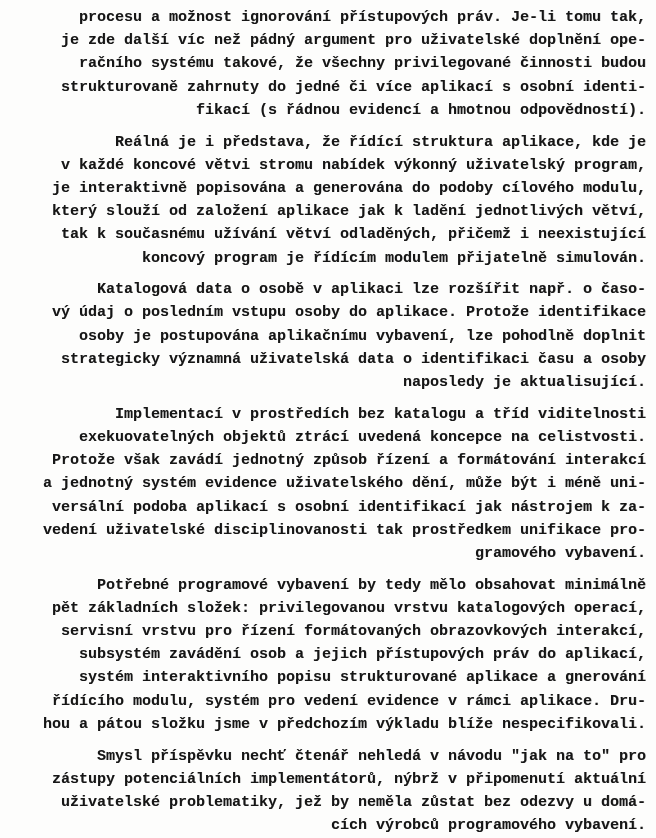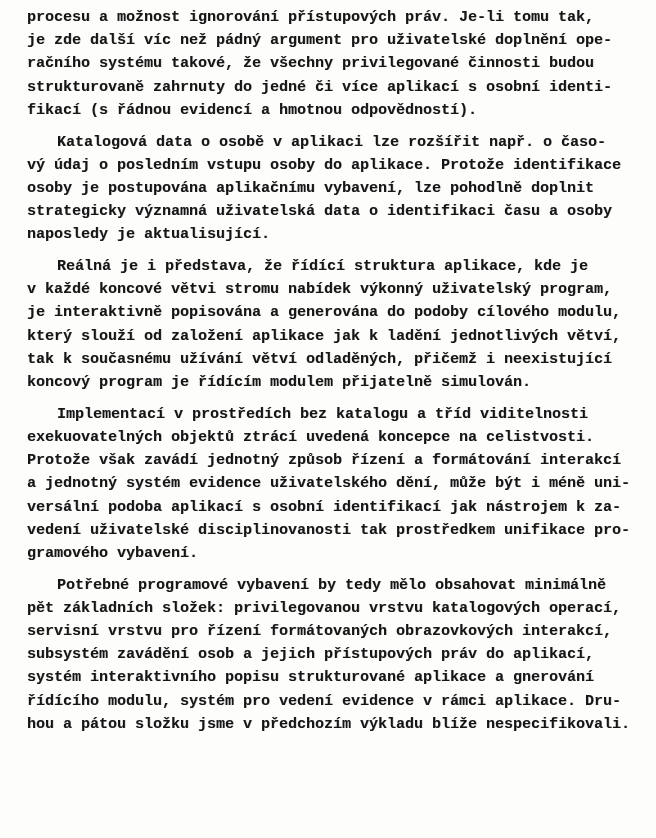--- a/index.html
+++ b/index.html
@@ -17,57 +17,62 @@
     width: 656px;
     height: 838px;
     padding: 6px 10px 6px 27px;
     font-family: "Liberation Mono", "DejaVu Sans Mono", monospace;
     font-size: 15px;
     font-weight: bold;
     line-height: 23.2px;
     color: #161616;
     text-shadow: 0.4px 0.4px 0 rgba(20,20,20,0.35);
     letter-spacing: 0px;
+    text-align: right;
   }
   .para {
     margin: 0 0 8.5px 0;
     white-space: pre-line;   
     text-indent: 30px;       
   }
   .para.no-indent {
     text-indent: 0;
   }
 </style>
 </head>
 <body>
 
 <div class="page">
   <p class="para no-indent">procesu a možnost ignorování přístupových práv. Je-li tomu tak,
 je zde další víc než pádný argument pro uživatelské doplnění ope-
 račního systému takové, že všechny privilegované činnosti budou
 strukturovaně zahrnuty do jedné či více aplikací s osobní identi-
 fikací (s řádnou evidencí a hmotnou odpovědností).</p>
-  <p class="para">Katalogová data o osobě v aplikaci lze rozšířit např. o časo-
-vý údaj o posledním vstupu osoby do aplikace. Protože identifikace
-osoby je postupována aplikačnímu vybavení, lze pohodlně doplnit
-strategicky významná uživatelská data o identifikaci času a osoby
-naposledy je aktualisující.</p>
   <p class="para">Reálná je i představa, že řídící struktura aplikace, kde je
 v každé koncové větvi stromu nabídek výkonný uživatelský program,
 je interaktivně popisována a generována do podoby cílového modulu,
 který slouží od založení aplikace jak k ladění jednotlivých větví,
 tak k současnému užívání větví odladěných, přičemž i neexistující
 koncový program je řídícím modulem přijatelně simulován.</p>
+  <p class="para">Katalogová data o osobě v aplikaci lze rozšířit např. o časo-
+vý údaj o posledním vstupu osoby do aplikace. Protože identifikace
+osoby je postupována aplikačnímu vybavení, lze pohodlně doplnit
+strategicky významná uživatelská data o identifikaci času a osoby
+naposledy je aktualisující.</p>
   <p class="para">Implementací v prostředích bez katalogu a tříd viditelnosti
 exekuovatelných objektů ztrácí uvedená koncepce na celistvosti.
 Protože však zavádí jednotný způsob řízení a formátování interakcí
 a jednotný systém evidence uživatelského dění, může být i méně uni-
 versální podoba aplikací s osobní identifikací jak nástrojem k za-
 vedení uživatelské disciplinovanosti tak prostředkem unifikace pro-
 gramového vybavení.</p>
   <p class="para">Potřebné programové vybavení by tedy mělo obsahovat minimálně
 pět základních složek: privilegovanou vrstvu katalogových operací,
 servisní vrstvu pro řízení formátovaných obrazovkových interakcí,
 subsystém zavádění osob a jejich přístupových práv do aplikací,
 systém interaktivního popisu strukturované aplikace a gnerování
 řídícího modulu, systém pro vedení evidence v rámci aplikace. Dru-
 hou a pátou složku jsme v předchozím výkladu blíže nespecifikovali.</p>
+  <p class="para">Smysl příspěvku nechť čtenář nehledá v návodu "jak na to" pro
+zástupy potenciálních implementátorů, nýbrž v připomenutí aktuální
+uživatelské problematiky, jež by neměla zůstat bez odezvy u domá-
+cích výrobců programového vybavení.</p>
 </div>
 
 </body></html>

